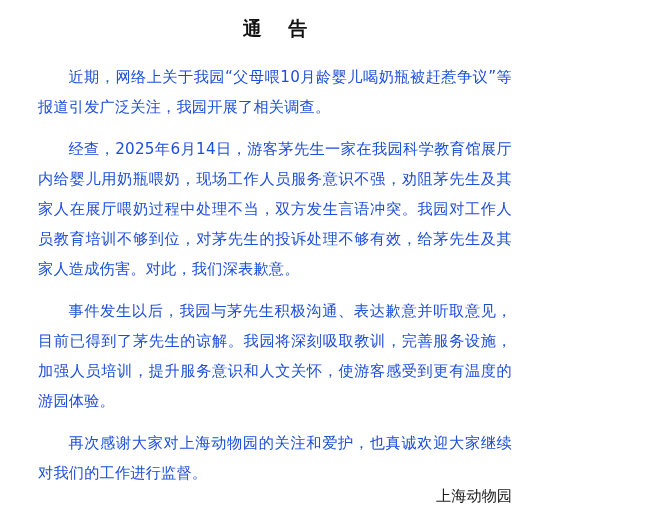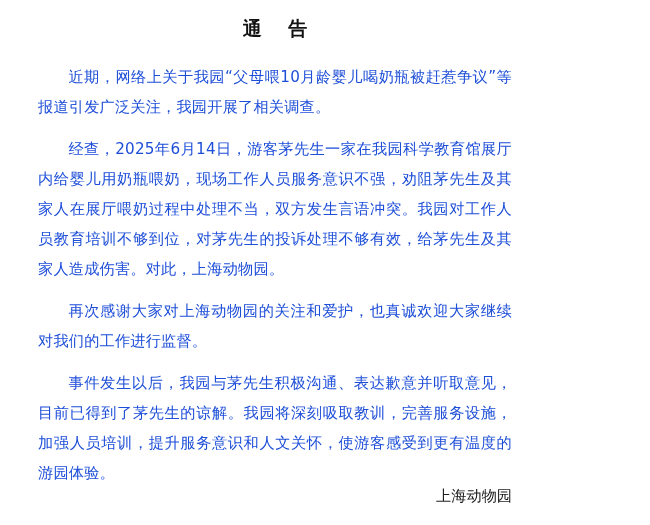--- a/index.html
+++ b/index.html
@@ -56,23 +56,23 @@
 </style>
 </head>
 <body>
 
 <div class="page">
 
   <div class="doc-title">通 告</div>
 
   <p class="para">近期，网络上关于我园“父母喂10月龄婴儿喝奶瓶被赶惹争议”等报道引发广泛关注，我园开展了相关调查。</p>
 
-  <p class="para">经查，2025年6月14日，游客茅先生一家在我园科学教育馆展厅内给婴儿用奶瓶喂奶，现场工作人员服务意识不强，劝阻茅先生及其家人在展厅喂奶过程中处理不当，双方发生言语冲突。我园对工作人员教育培训不够到位，对茅先生的投诉处理不够有效，给茅先生及其家人造成伤害。对此，上海动物园。</p>
+  <p class="para">经查，2025年6月14日，游客茅先生一家在我园科学教育馆展厅内给婴儿用奶瓶喂奶，现场工作人员服务意识不强，劝阻茅先生及其家人在展厅喂奶过程中处理不当，双方发生言语冲突。我园对工作人员教育培训不够到位，对茅先生的投诉处理不够有效，给茅先生及其家人造成伤害。对此，我们深表歉意。</p>
+
+  <p class="para">事件发生以后，我园与茅先生积极沟通、表达歉意并听取意见，目前已得到了茅先生的谅解。我园将深刻吸取教训，完善服务设施，加强人员培训，提升服务意识和人文关怀，使游客感受到更有温度的游园体验。</p>
 
   <p class="para">再次感谢大家对上海动物园的关注和爱护，也真诚欢迎大家继续对我们的工作进行监督。</p>
-
-  <p class="para">事件发生以后，我园与茅先生积极沟通、表达歉意并听取意见，目前已得到了茅先生的谅解。我园将深刻吸取教训，完善服务设施，加强人员培训，提升服务意识和人文关怀，使游客感受到更有温度的游园体验。</p>
 
   <div class="signature">
     <span class="sig-line">上海动物园</span>
   </div>
 
 </div>
 
 </body></html>

